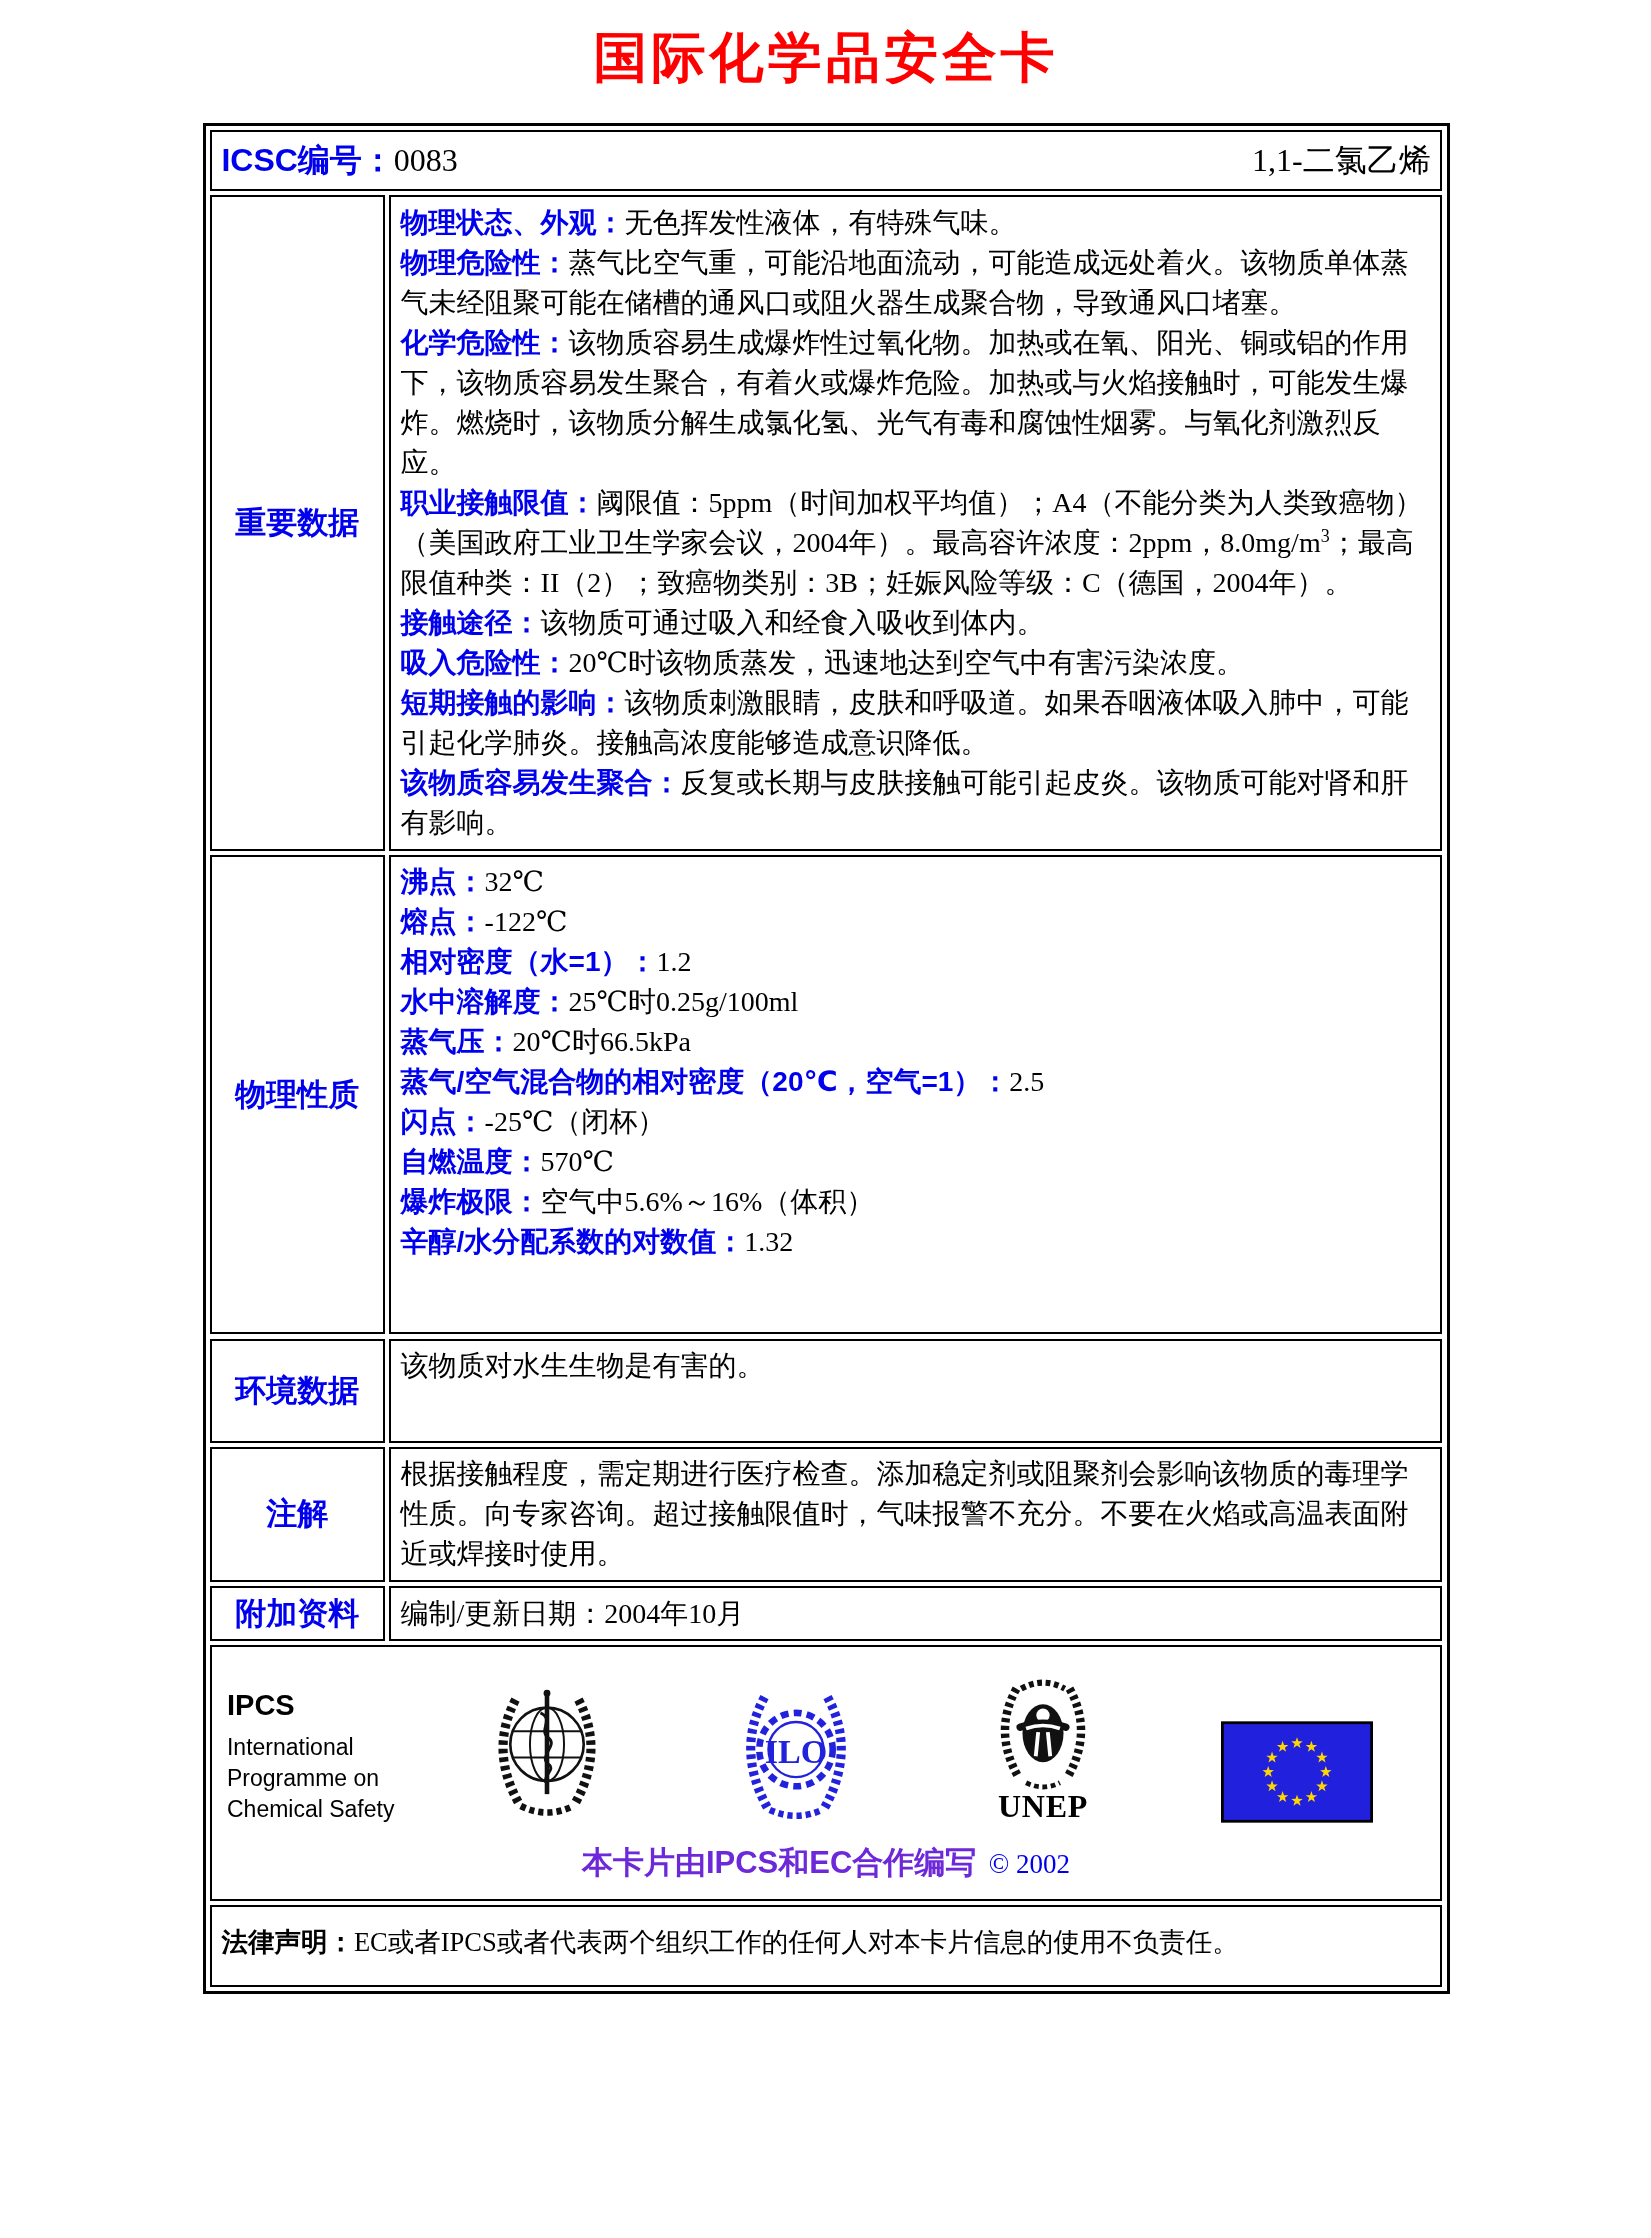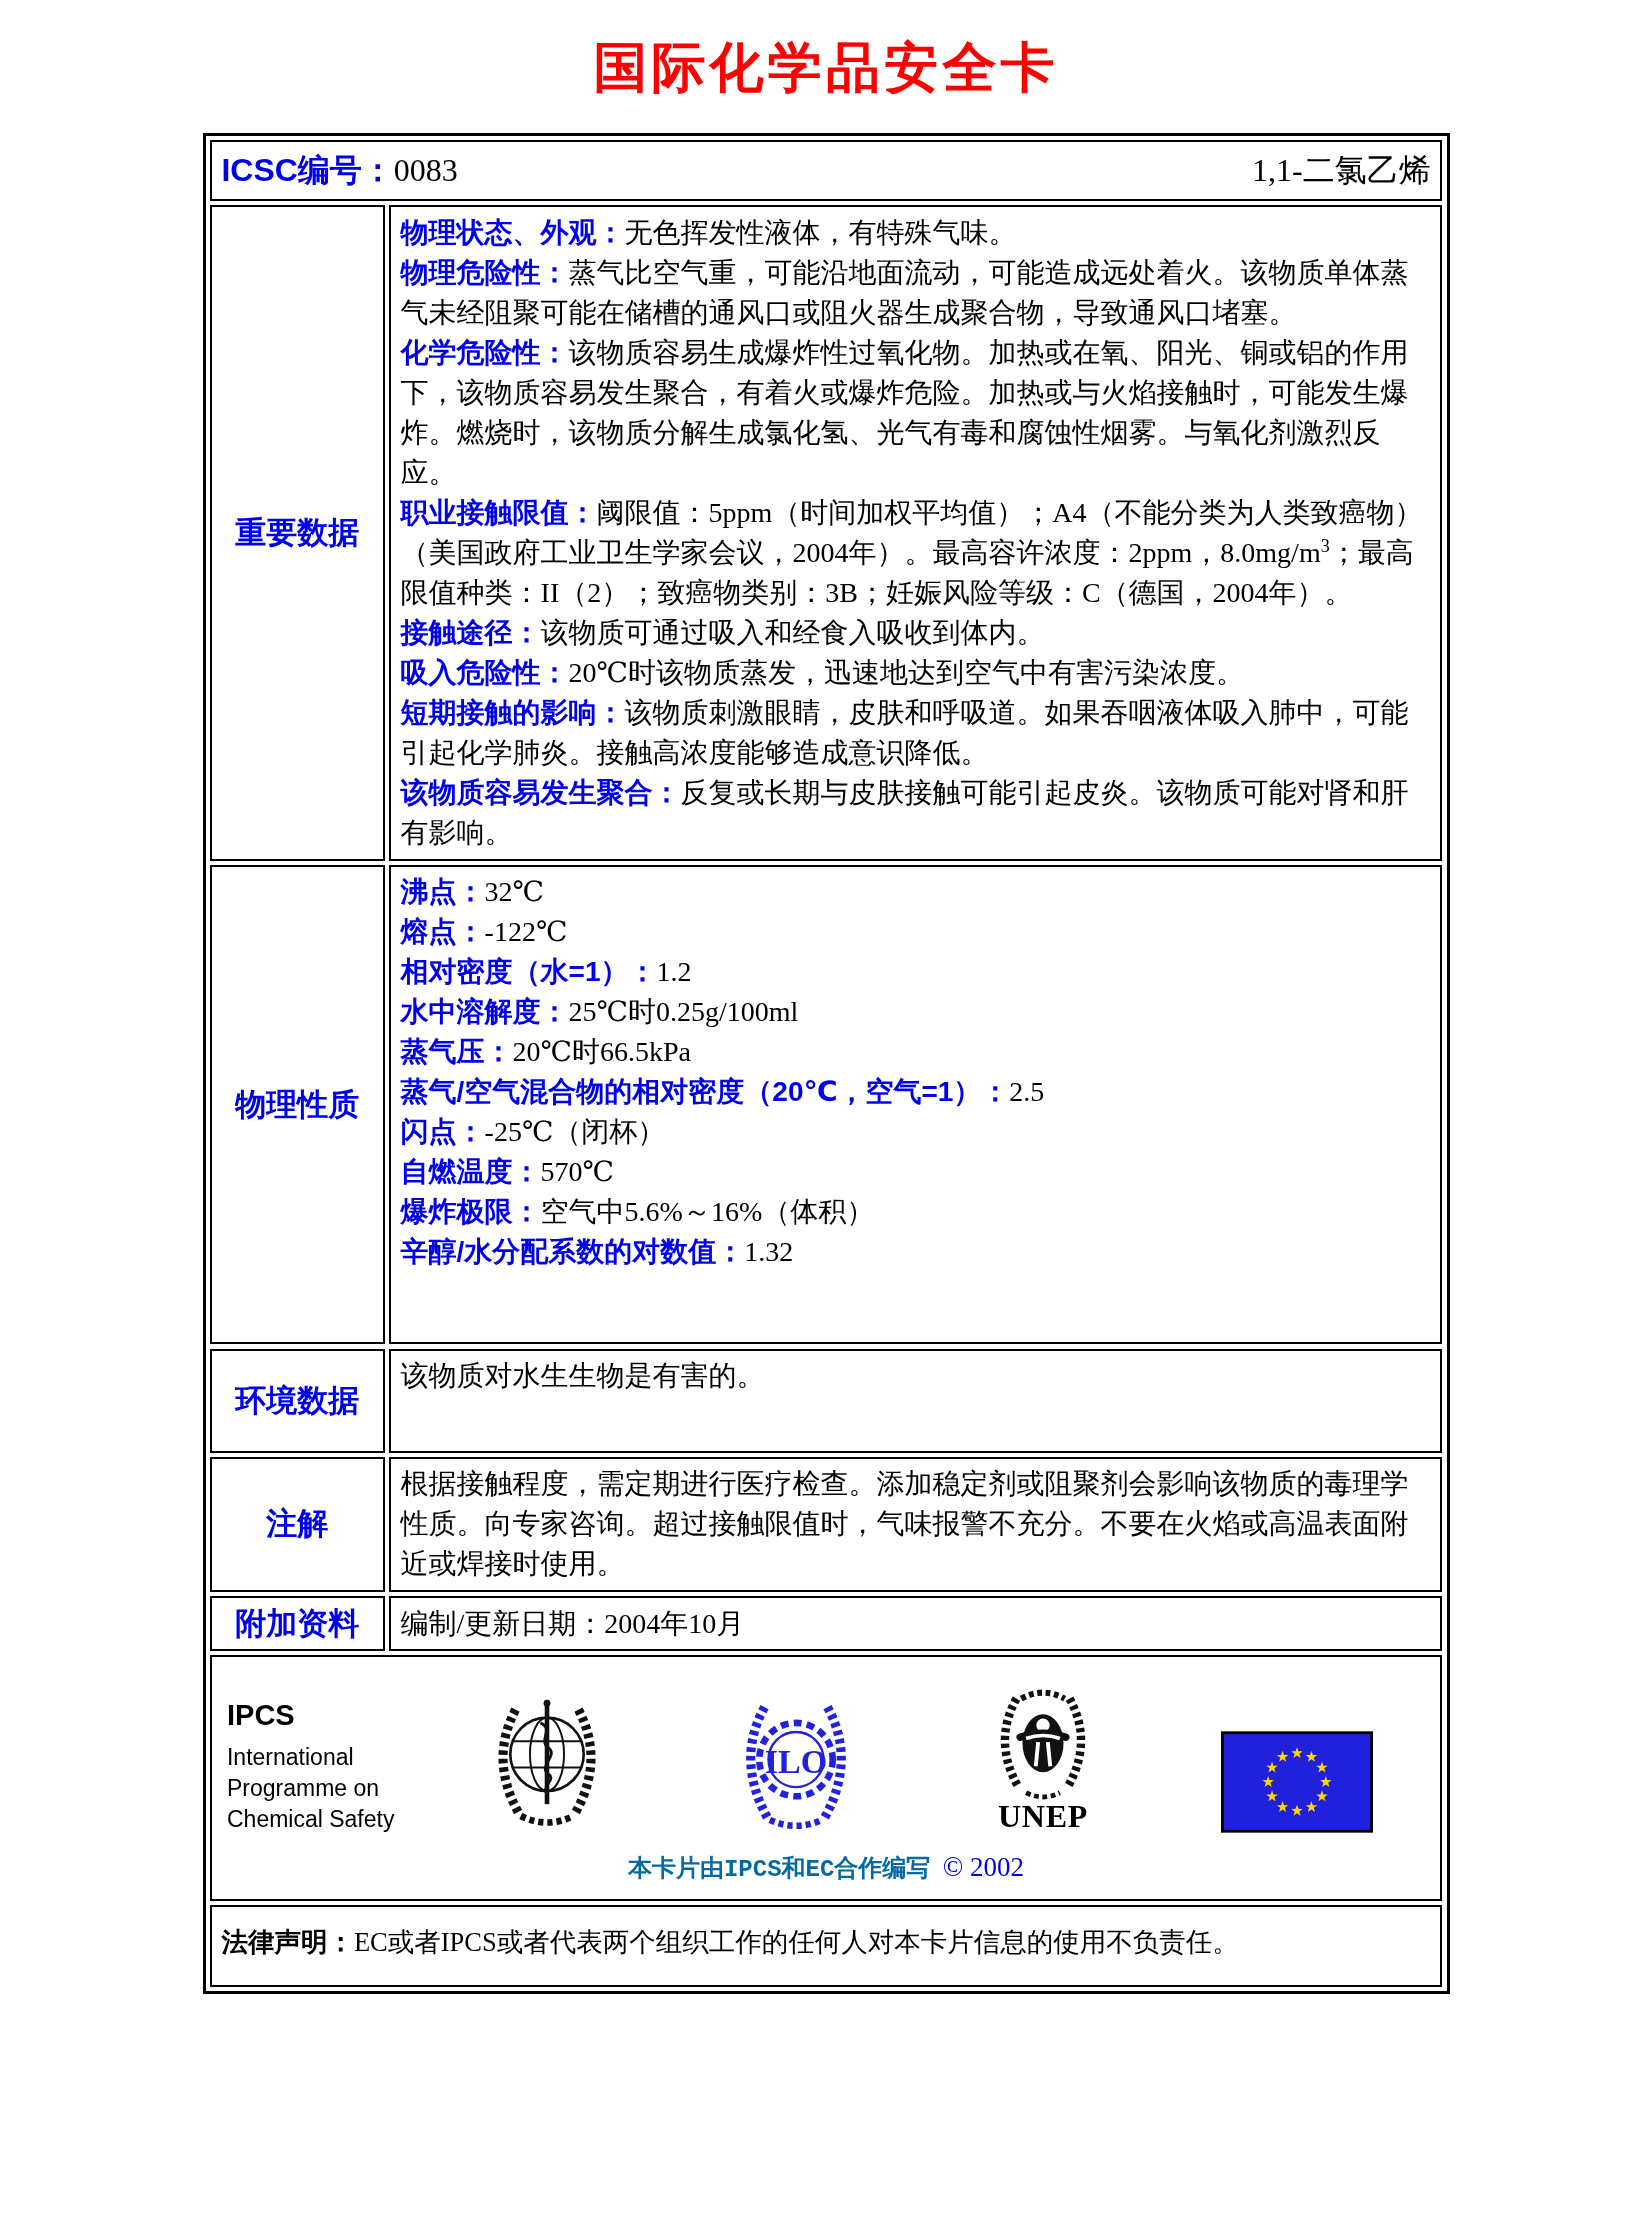--- a/index.html
+++ b/index.html
@@ -2,21 +2,21 @@
 <html style="font-size:11px"><head>
 <meta charset="utf-8">
 <style>
   * { margin: 0; padding: 0; box-sizing: border-box; }
   html, body { background: #ffffff; }
   body {
     width: 1652px; min-height: 2239px;
     font-family: "Liberation Serif", "DejaVu Serif", serif;
     color: #000;
   }
-  .page { width: 1247px; margin: 0 auto; padding-top: 32px; }
+  .page { width: 1247px; margin: 6px auto; padding-top: 16px; }
 
   .doc-title {
     text-align: center; color: #ff0000; font-weight: bold;
     font-size: 54px; letter-spacing: 4.2px; margin-bottom: 28px;
     font-family: "Liberation Serif", "DejaVu Serif", serif;
   }
 
   
   .card { border: 3.5px solid #000; padding: 4.2px; display: flex; flex-direction: column; gap: 4.2px; background: #fff; }
   .row { display: grid; grid-template-columns: 175px 1fr; gap: 4.2px; }
@@ -54,21 +54,21 @@
   .ipcs-block { width: 187px; margin-top: 24px; font-family: "Liberation Sans", "DejaVu Sans", sans-serif; }
   .ipcs-acronym { font-size: 29px; font-weight: bold; margin-bottom: 9.7px; }
   .ipcs-line { font-size: 23px; line-height: 31px; }
   .emblem { flex: none; }
   .who-emblem { margin-left: 67px; }
   .ilo-emblem { margin-left: 117px; }
   .unep-block { margin-left: 120px; text-align: center; }
   .unep-word { font-family: "Liberation Serif", "DejaVu Serif", serif; font-weight: bold; font-size: 32px; letter-spacing: 0.7px; margin-top: -4.2px; }
   .eu-flag { margin-left: 117px; margin-top: 21px; }
   .credit-line { text-align: center; margin-top: 16.7px; }
-  .credit-main { color: #0369a1; font-family: Liberation Mono, monospace; font-weight: bold; font-size: 24px; }
+  .credit-main { color: #6d28d9; font-family: Liberation Sans, sans-serif; font-weight: bold; font-size: 31px; }
   .credit-year { color: #0000ee; font-size: 27px; margin-left: 9.7px; }
 
   .legal-cell { padding: 15.3px 9.7px 24px 9.7px; font-size: 26.5px; line-height: 38px; }
   .legal-lbl { font-family: "Liberation Sans", "DejaVu Sans", sans-serif; font-weight: bold; color: #000; }
 </style>
 </head>
 <body>
 
 <div class="page">
 

